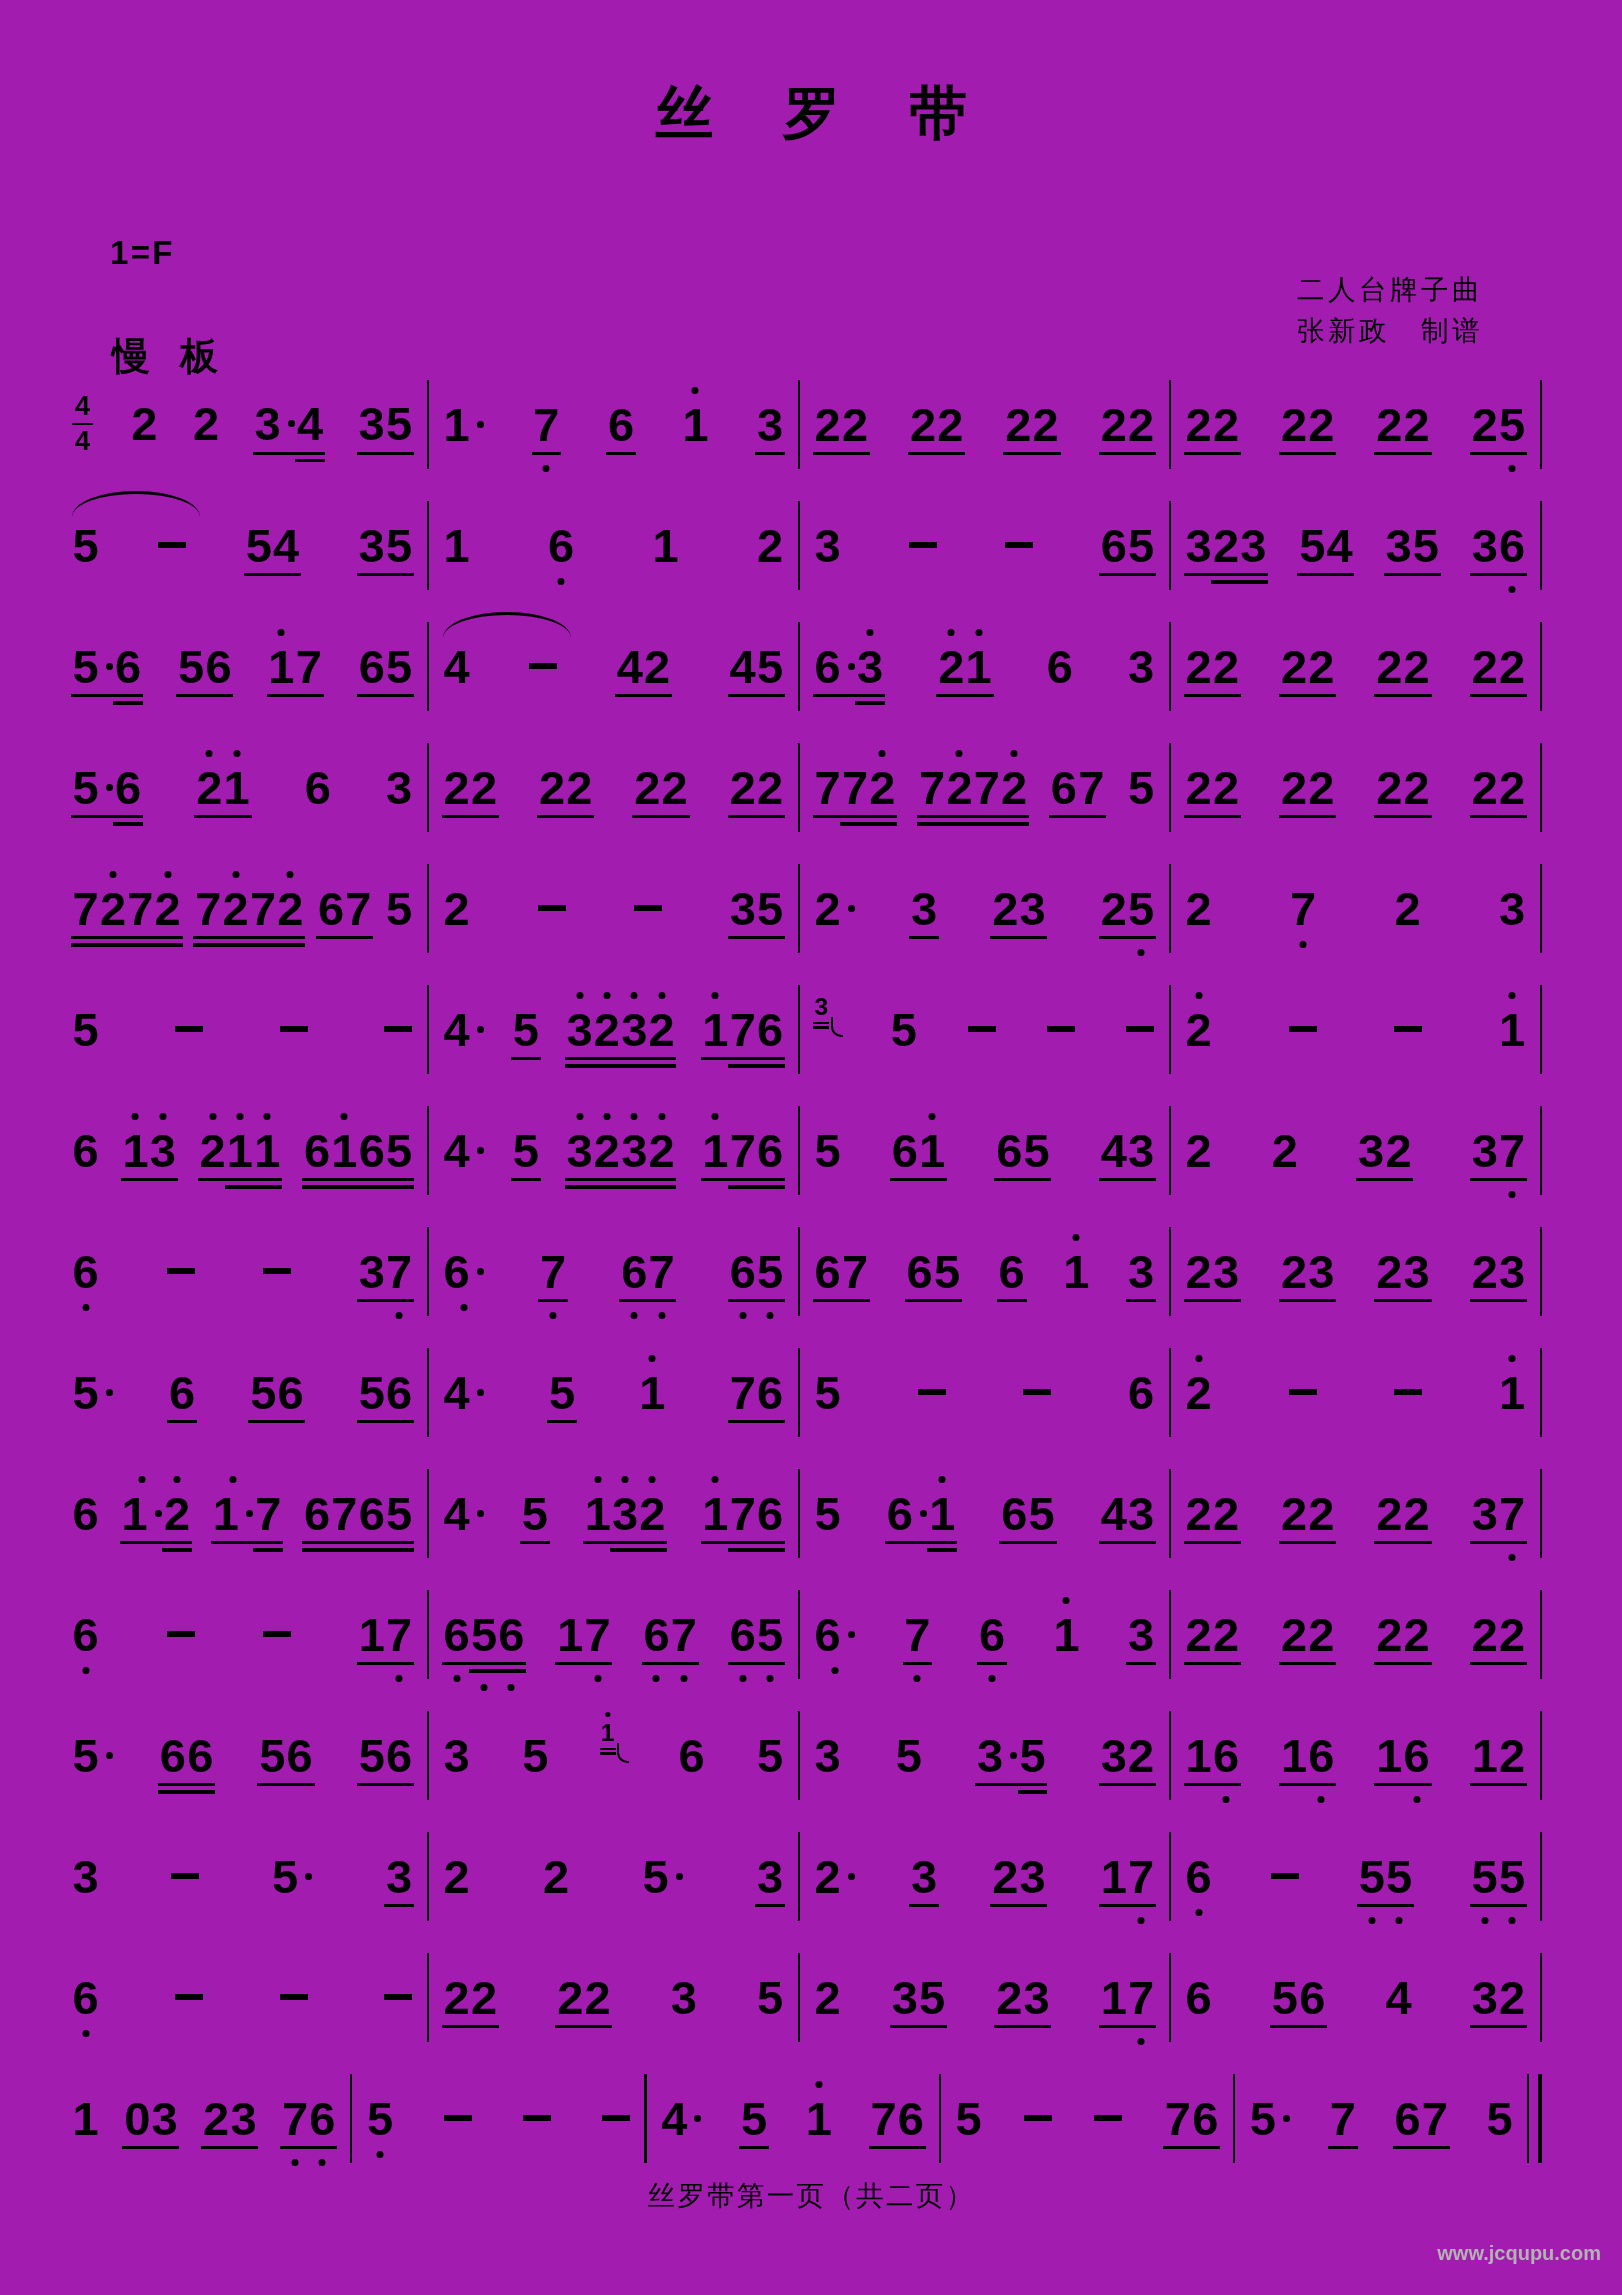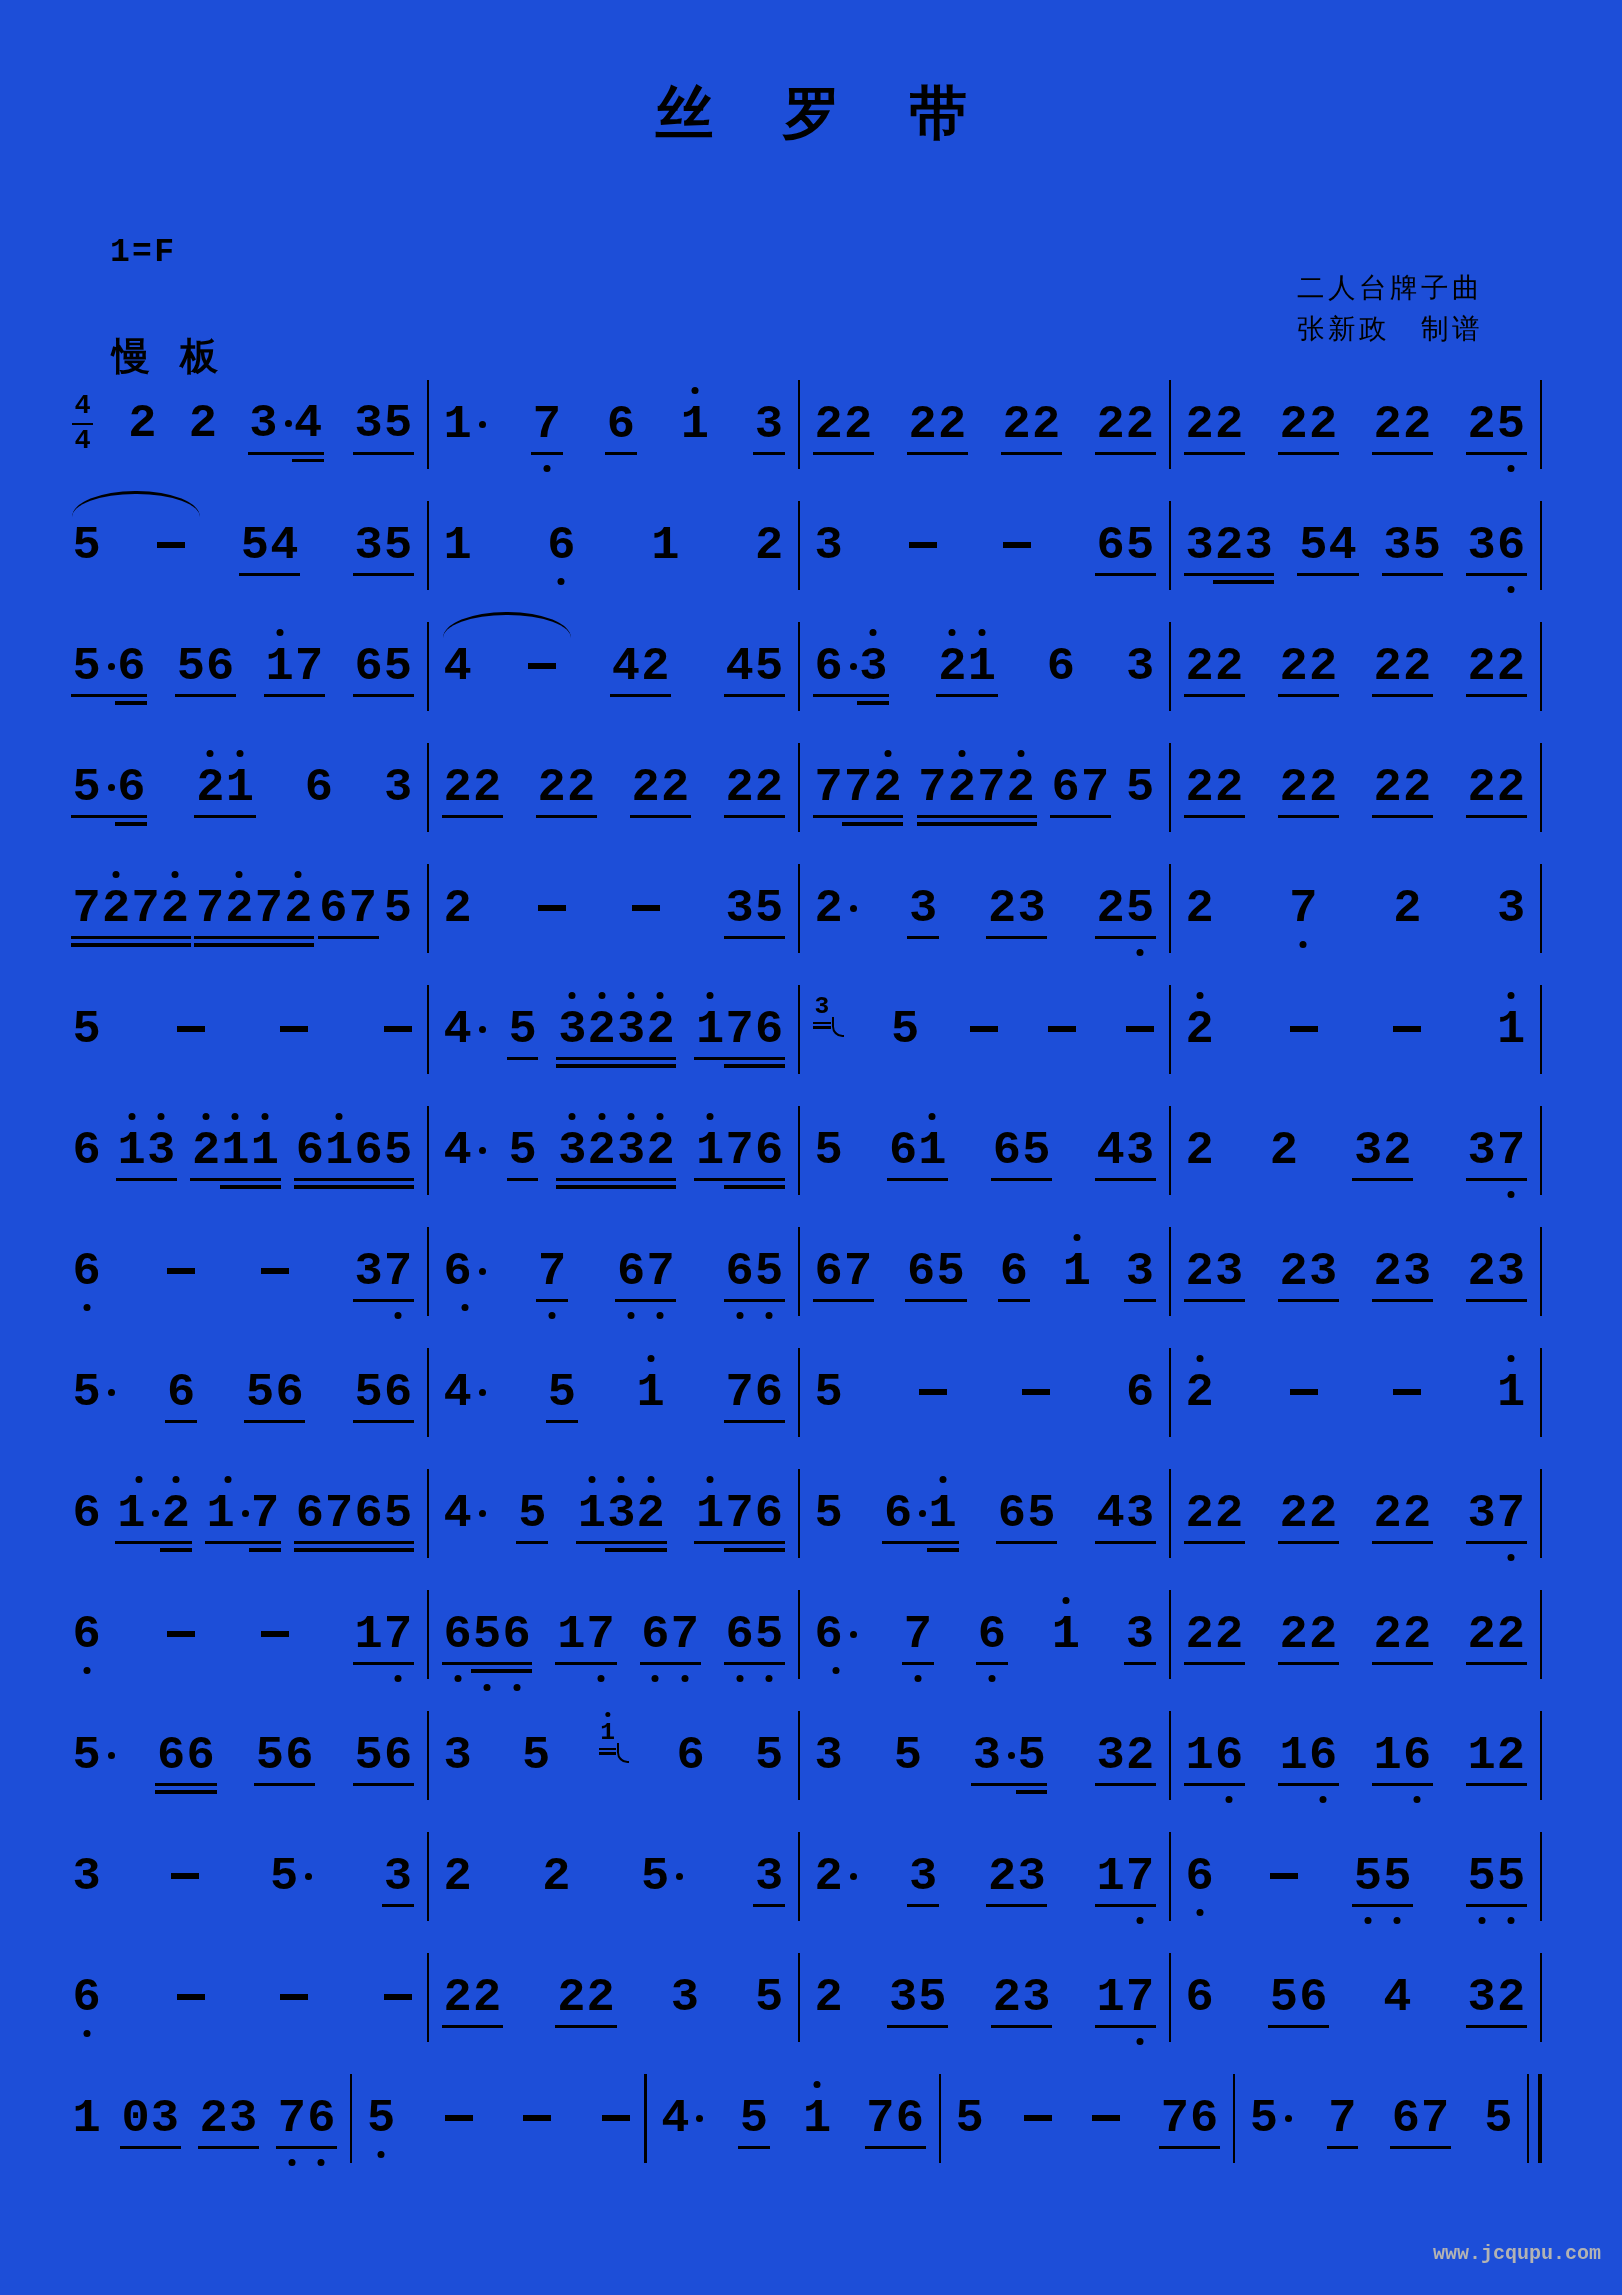--- a/index.html
+++ b/index.html
@@ -1,17 +1,17 @@
 <!DOCTYPE html>
 <html style="font-size:9.4px"><head>
 <meta charset="utf-8">
 <style>
   html,body{margin:0;padding:0;background:#fff;}
-  .page{position:relative;width:1623px;height:2295px;background:#1d4ed8;color:#000;
-        font-family:Liberation Mono, monospace;overflow:hidden;}
+  .page{position:relative;width:1623px;height:2295px;background:#a21caf;color:#000;
+        font-family:Liberation Sans, sans-serif;overflow:hidden;}
   
   .header{position:relative;height:380px;}
   .title{position:absolute;top:75px;left:0;right:0;text-align:center;
          font-size:58px;font-weight:bold;letter-spacing:69px;padding-left:69px;}
   .key{position:absolute;top:234px;left:110px;font-size:33px;font-weight:bold;letter-spacing:2.3px;}
   .byline{position:absolute;top:270px;right:140px;text-align:center;font-size:27.5px;line-height:1.48;letter-spacing:3.5px;}
   .tempo{position:absolute;top:331px;left:112px;font-size:38px;font-weight:bold;letter-spacing:30px;}
   
   .music{padding:0 81px 0 58px;}
   .system{display:flex;align-items:center;height:88px;margin-bottom:33px;position:relative;}
@@ -2398,15 +2398,16 @@
           <span class="tok">
             <span class="nt">
               <span class="dg">5</span>
             </span>
           </span>
         </div>
         <i class="bar dbl"></i>
       </div>
     </div>
 
+  <div class="footer">丝罗带第一页（共二页）</div>
   <div class="watermark">www.jcqupu.com</div>
 </div>
 
 
 </body></html>

